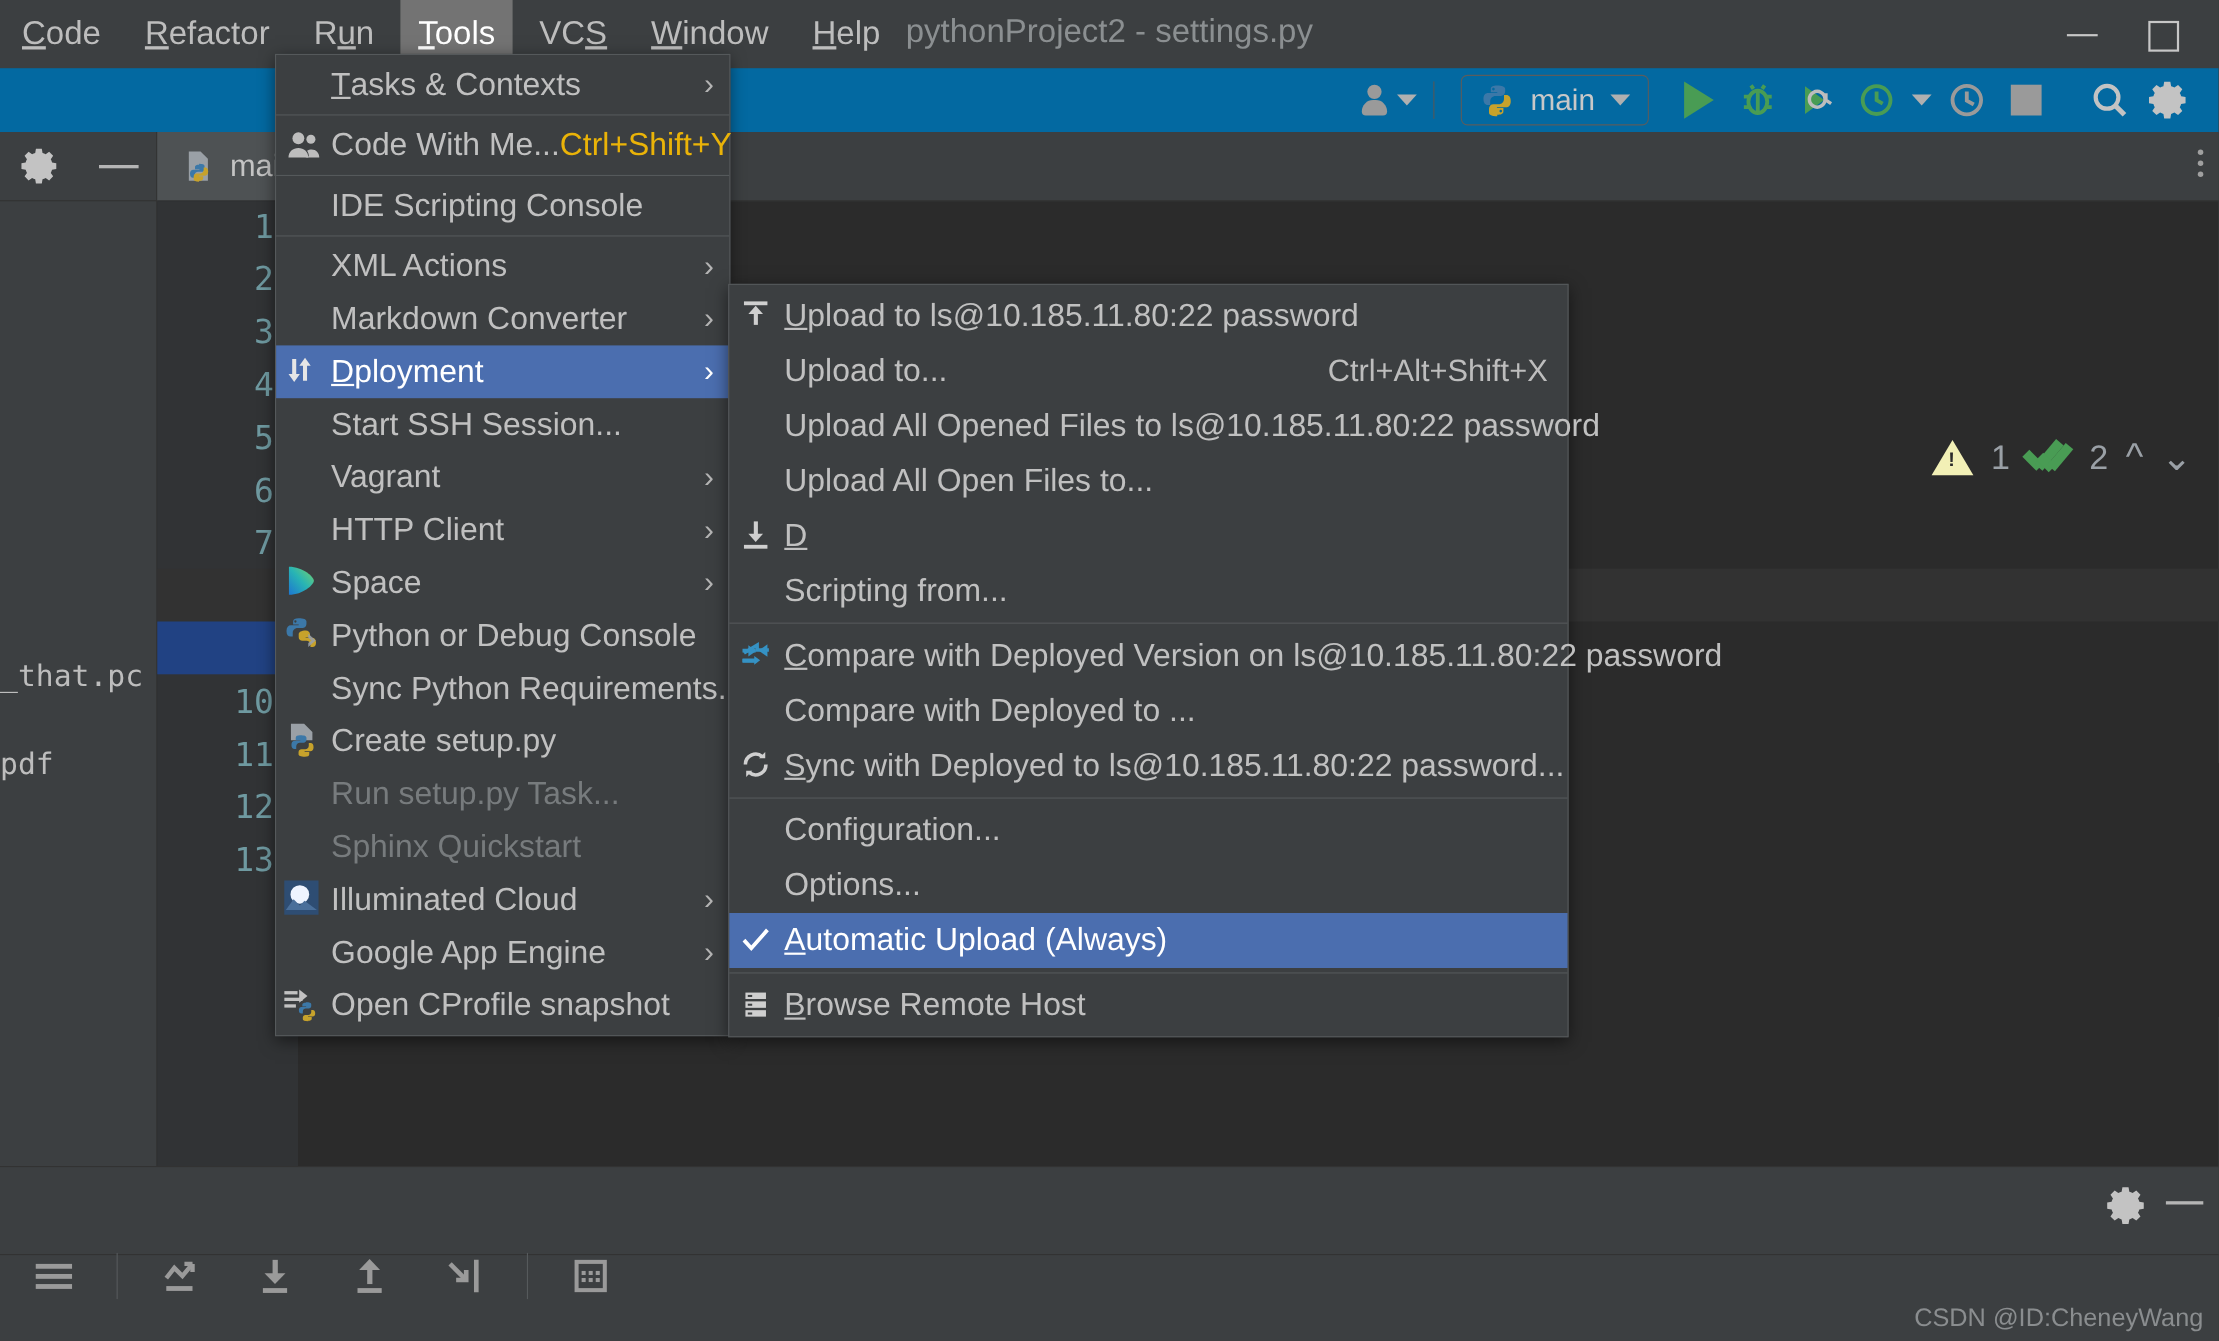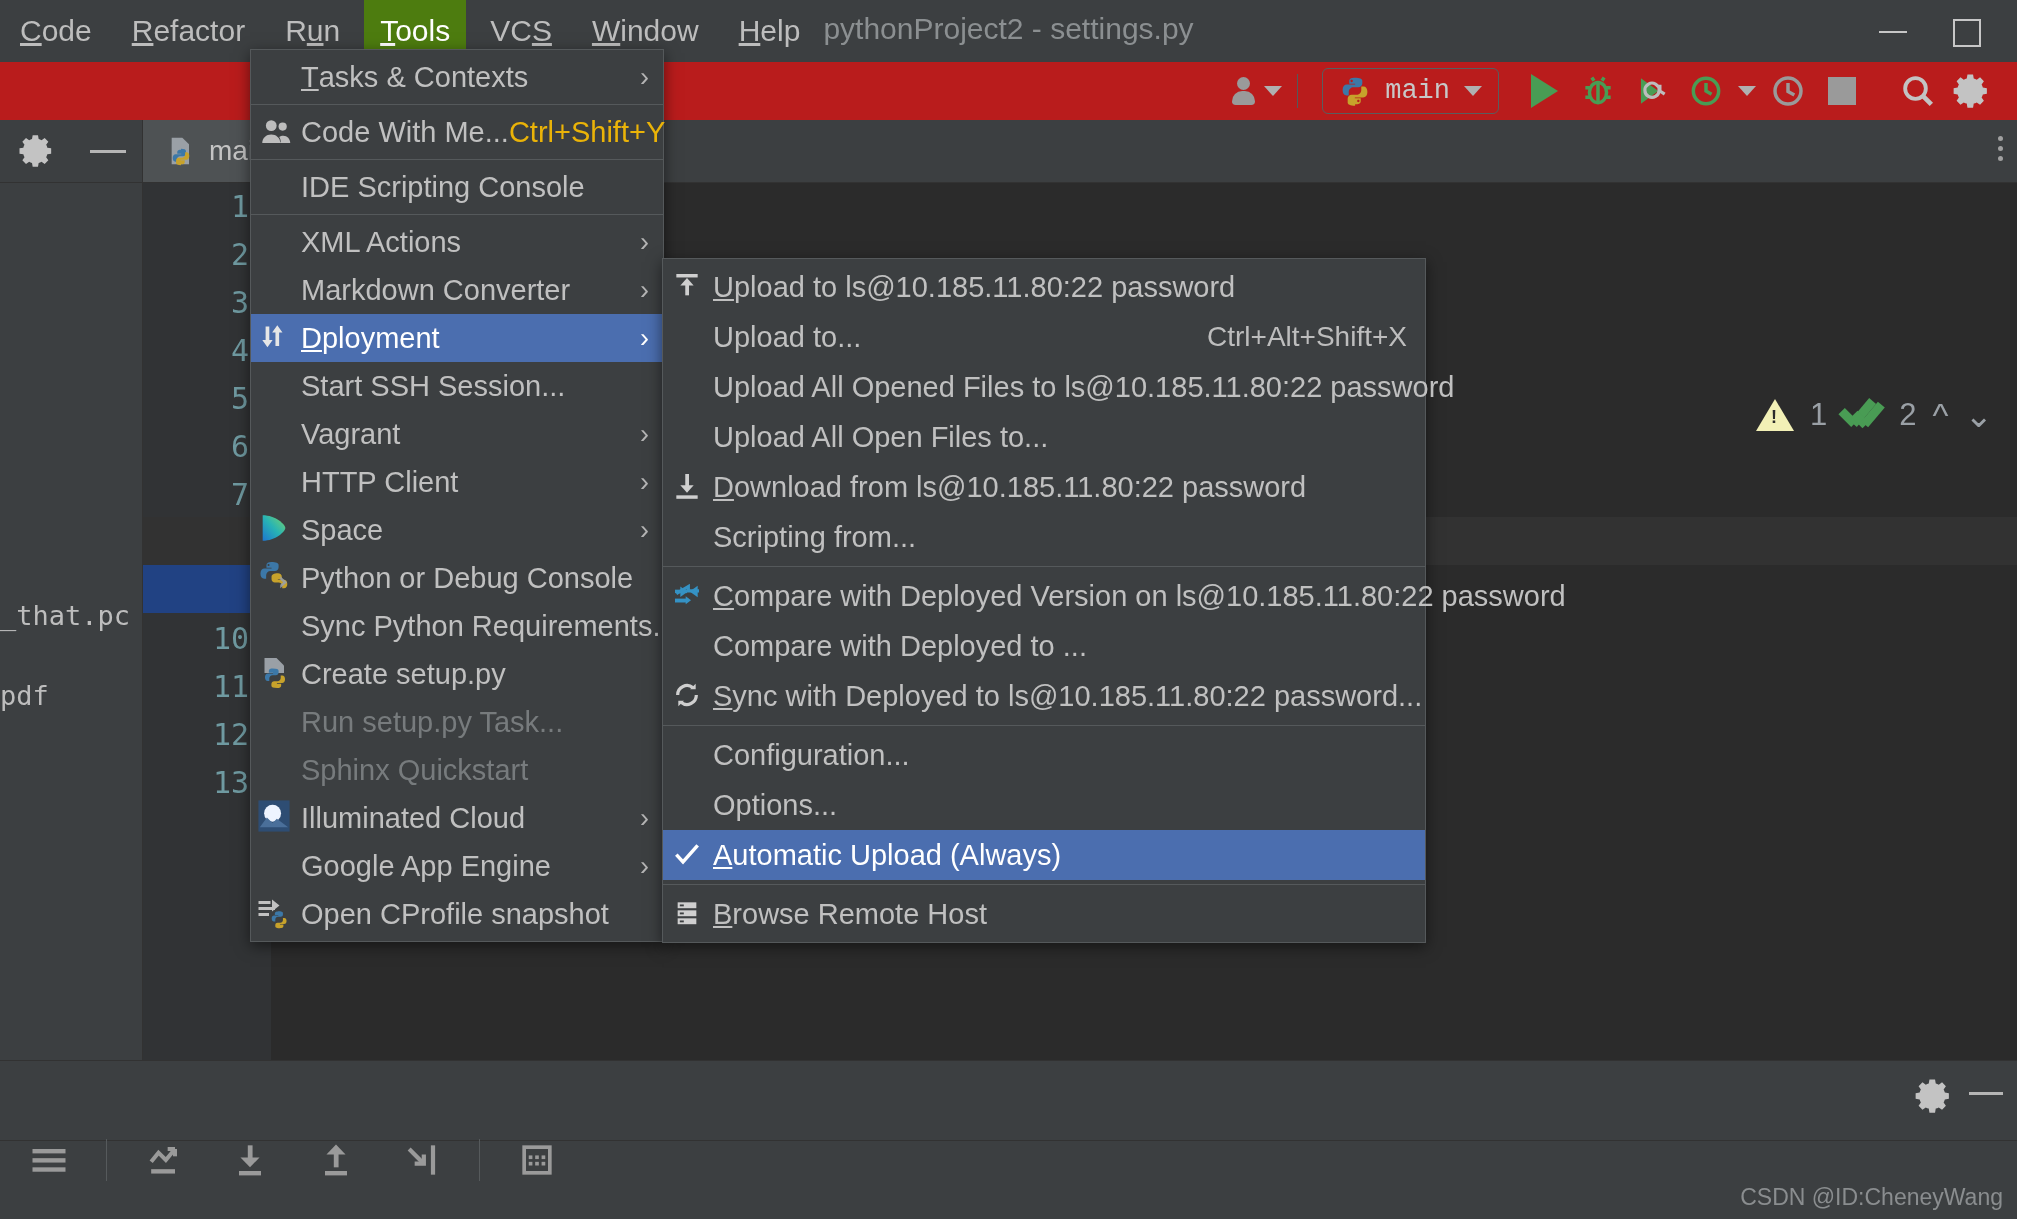--- a/index.html
+++ b/index.html
@@ -23,21 +23,21 @@
     display: flex; align-items: center;
   }
   .menubar { display: flex; align-items: center; height: 62px; }
   .menu-item {
     font-size: 30px; color: #bdbdbd;
     padding: 8px 16px; margin: 0 4px;
     line-height: 46px; height: 46px;
     white-space: nowrap;
   }
   .menu-item .mn { text-decoration: underline; }
-  .menu-item.active { background: #4d7c0f; color: #ffffff; }
+  .menu-item.active { background: #737373; color: #ffffff; }
   .window-title {
     position: absolute; left: 50%; transform: translateX(-50%);
     font-size: 30px; color: #8b8f91; white-space: nowrap;
     top: 12px;
   }
   .winbtns {
     position: absolute; right: 10px; top: 0; height: 62px;
     display: flex; align-items: center; gap: 38px; padding-right: 24px;
   }
   .winbtn { width: 34px; height: 34px; position: relative; }
@@ -45,21 +45,21 @@
     position: absolute; left: 2px; top: 17px; width: 28px; height: 2px; background: #c7c7c7;
   }
   .winbtn .max-box {
     position: absolute; left: 4px; top: 5px; width: 24px; height: 24px;
     border: 2px solid #c7c7c7;
   }
 
   
   .toolbar {
     position: absolute; left: 0; top: 62px; width: 2017px; height: 58px;
-    background: #b91c1c; border-bottom: 1px solid #323232; font-family: Liberation Mono, monospace;
+    background: #0369a1; border-bottom: 1px solid #323232;
   }
   .tb-right {
     position: absolute; right: 18px; top: 0; height: 58px;
     display: flex; align-items: center; gap: 0px;
   }
   .tb-icon {
     width: 54px; height: 48px; display: flex; align-items: center; justify-content: center;
     position: relative;
   }
   .runcfg {
@@ -675,21 +675,20 @@
       <span class="ico">
         <svg width="32" height="32" viewBox="0 0 24 24">
             <g fill="#cfcfcf">
               <rect x="10.7" y="3" width="2.8" height="11"></rect>
               <path d="M12 17l-5-5.6h10z"></path>
               <rect x="4" y="19" width="16" height="2.6"></rect>
             </g>
           </svg>
       </span>
       <span class="mn">D</span>
-        <span>ownload from ls@10.185.11.80:22 password</span>
     </div>
 
     <div class="smi">
       <span>Scripting from...</span>
     </div>
     <div class="smi-sep"></div>
 
     <div class="smi">
       <span class="ico">
         <svg width="32" height="32" viewBox="0 0 24 24">

